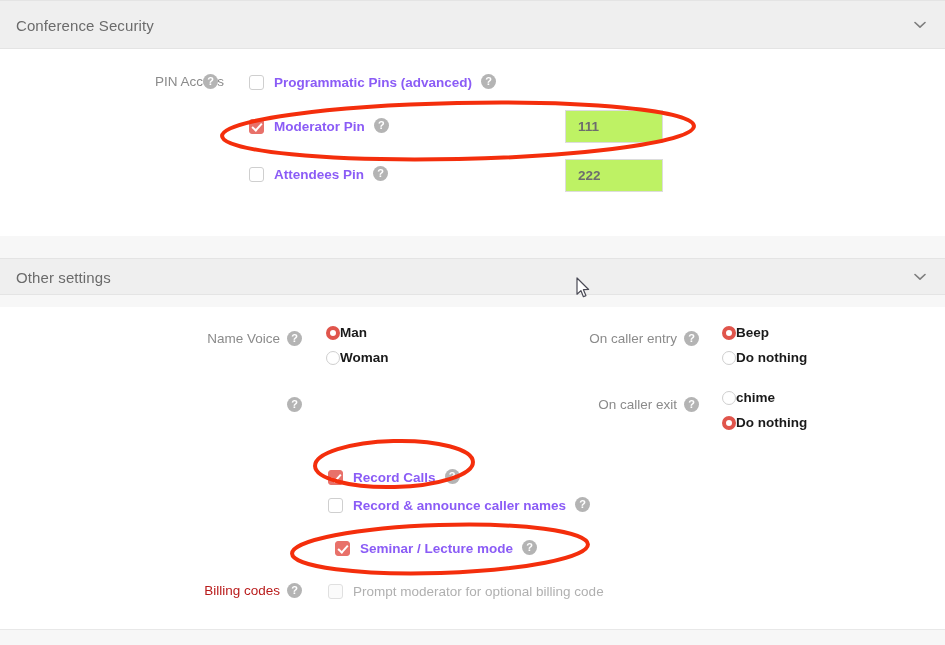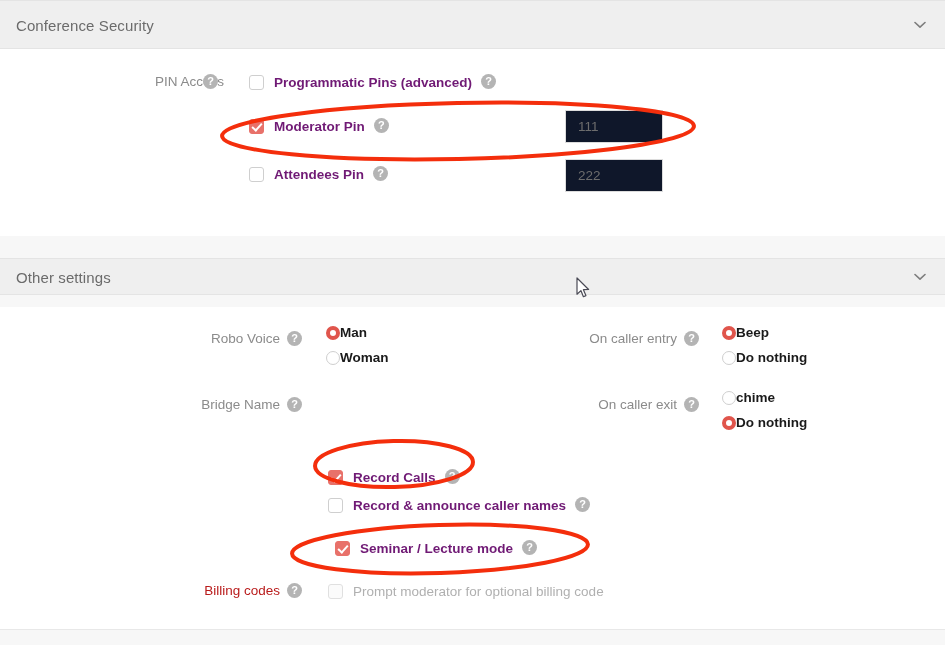--- a/index.html
+++ b/index.html
@@ -125,21 +125,21 @@
     border: solid #ffffff;
     border-width: 0 2px 2px 0;
     transform: rotate(42deg);
   }
   .cbox.dim { border-color: #e0e0e0; background: #fbfbfb; }
 
   .cblabel {
     margin-left: 10px;
     font-size: 13.5px;
     font-weight: bold;
-    color: #701a75;
+    color: #8b5cf6;
   }
   .cblabel.disabled { color: #b0b0b0; font-weight: normal; }
   .cbrow .help { margin-left: 9px; }
 
   
   .rrow {
     position: absolute;
     display: flex;
     align-items: center;
     white-space: nowrap;
@@ -161,29 +161,29 @@
   .rlabel {
     margin-left: 0;
     font-size: 13.5px;
     font-weight: bold;
     color: #1a1a1a;
   }
 
   
   .pin-input {
     position: absolute;
-    background: #0f172a;
+    background: #bef264;
     border: 1px solid #dcdcdc;
     box-sizing: border-box;
     font-family: "Liberation Sans", sans-serif;
     font-size: 13.5px;
     color: #6d6d6d;
     padding: 0 12px;
     outline: none;
-    font-weight: 400;
+    font-weight: 700;
   }
   .text-input {
     position: absolute;
     background: #ffffff;
     border: 1px solid #d6d6d6;
     box-sizing: border-box;
     font-family: "Liberation Sans", sans-serif;
     font-size: 13.5px;
     color: #1a1a1a;
     font-weight: bold;
@@ -258,21 +258,21 @@
       <span class="panel-title">Other settings</span>
       <span class="chevron">
         <svg width="12" height="8" viewBox="0 0 12 8">
           <path d="M1 1.5 L6 6.2 L11 1.5" fill="none" stroke="#7d7d7d" stroke-width="1.6" stroke-linecap="round" stroke-linejoin="round"></path>
         </svg>
       </span>
     </div>
 
     <div class="panel-body" style="top:307px;height:322px;">
 
-      <span class="field-label" style="right:665px;top:24px;width:220px;">Robo Voice</span>
+      <span class="field-label" style="right:665px;top:24px;width:220px;">Name Voice</span>
       <span class="help" style="position:absolute;left:287px;top:24px;">?</span>
 
       <div class="rrow" style="left:326px;top:18px;">
         <span class="radio selected"></span>
         <span class="rlabel">Man</span>
       </div>
       <div class="rrow" style="left:326px;top:43px;">
         <span class="radio"></span>
         <span class="rlabel">Woman</span>
       </div>
@@ -282,21 +282,20 @@
 
       <div class="rrow" style="left:722px;top:18px;">
         <span class="radio selected"></span>
         <span class="rlabel">Beep</span>
       </div>
       <div class="rrow" style="left:722px;top:43px;">
         <span class="radio"></span>
         <span class="rlabel">Do nothing</span>
       </div>
 
-      <span class="field-label" style="right:665px;top:90px;width:220px;">Bridge Name</span>
       <span class="help" style="position:absolute;left:287px;top:90px;">?</span>
 
       <span class="field-label" style="right:268px;top:90px;width:220px;">On caller exit</span>
       <span class="help" style="position:absolute;left:684px;top:90px;">?</span>
 
       <div class="rrow" style="left:722px;top:83px;justify-content:space-between;">
         <span class="radio"></span>
         <span class="rlabel">chime</span>
       </div>
       <div class="rrow" style="left:722px;top:108px;">

